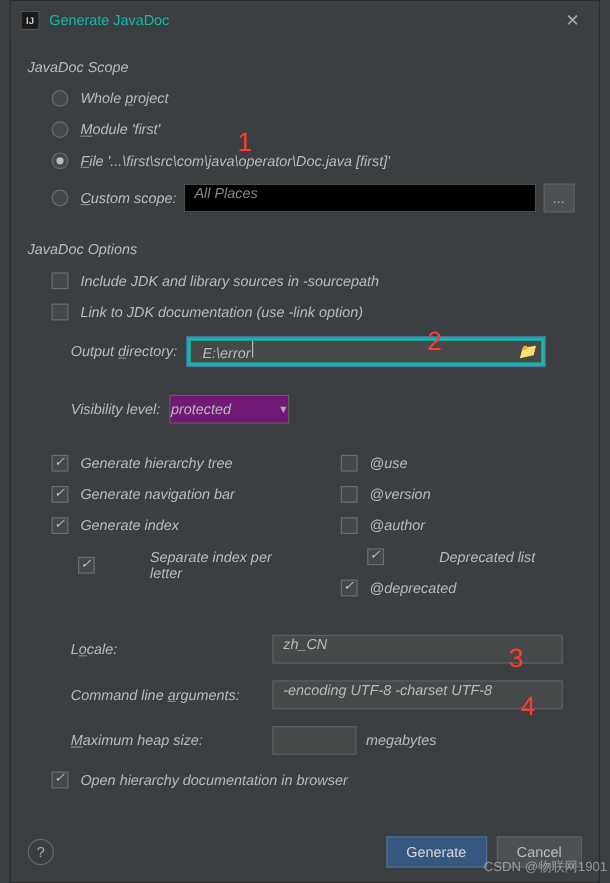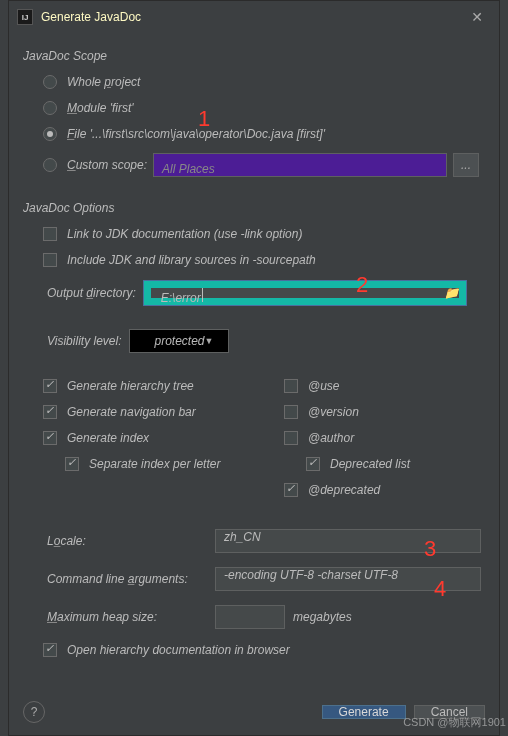--- a/index.html
+++ b/index.html
@@ -27,21 +27,21 @@
   background: #3c3f41;
 }
 .app-icon {
   width: 16px; height: 16px;
   background: #1a1a1a;
   border: 1px solid #555;
   display: flex; align-items: center; justify-content: center;
   font-size: 8px; color: #ccc; font-weight: bold;
   margin-right: 8px;
 }
-.title { flex: 1; color: #fef9c3; }
+.title { flex: 1; color: #14b8a6; }
 .close-btn { color: #aaa; font-size: 14px; cursor: pointer; padding: 4px 8px; }
 .content { padding: 10px 14px; font-style: italic; }
 .section-label { color: #bbb; margin: 6px 0 10px 0; }
 .radio-group { margin-left: 20px; }
 .radio-row, .check-row {
   display: flex; align-items: center;
   margin: 12px 0;
 }
 .radio, .checkbox {
   width: 14px; height: 14px;
@@ -56,65 +56,65 @@
   content: ""; position: absolute;
   left: 3px; top: 3px; width: 6px; height: 6px;
   border-radius: 50%; background: #bbb;
 }
 .checkbox.checked::after {
   content: "✓"; position: absolute;
   left: 1px; top: -2px; color: #bbb; font-size: 11px;
 }
 .underline { text-decoration: underline; text-decoration-color: #888; }
 .scope-select {
-  display: inline-flex; align-items: flex-end;
-  background: #4c1d95; border: 1px solid #5e6060;
+  display: inline-flex; align-items: flex-start;
+  background: #000000; border: 1px solid #5e6060;
   height: 24px; padding: 0 8px; color: #888;
   width: 294px; margin-left: 6px;
 }
 .browse-btn {
   width: 26px; height: 24px;
   background: #4c5052; border: 1px solid #5e6060;
   margin-left: 6px; display: flex; align-items: center; justify-content: center;
   color: #aaa;
 }
-.field-row { display: flex; align-items: center; margin: 14px 4px; }
+.field-row { display: flex; align-items: center; margin: 14px 16px; }
 .field-label { margin-right: 8px; }
 .text-input {
   background: #45494a; border: 1px solid #5e6060;
   height: 24px; padding: 0 8px; color: #bbb;
   flex: 1;
 }
-.text-input.focused { border: 7px solid #14b8a6; box-shadow: 0 0 0 1px #4a6e9e; padding-left: 10px; }
+.text-input.focused { border: 3px solid #14b8a6; box-shadow: 0 0 0 1px #4a6e9e; padding-left: 10px; }
 .folder-icon { position: relative; right: 22px; color: #777; pointer-events: none; }
 .dropdown {
-  background: #000000; border: 1px solid #5e6060;
-  height: 24px; padding: 0 24px; color: #bbb;
+  background: #701a75; border: 1px solid #5e6060;
+  height: 24px; padding: 0 0; color: #bbb;
   display: inline-flex; align-items: center;
   width: 100px; justify-content: space-between;
 }
 .arrow { font-size: 9px; color: #aaa; }
 .check-cols { display: flex; }
 .check-col { flex: 1; }
 .check-col.right { margin-left: 40px; }
-.check-row.indent { margin-left: 22px; }
+.check-row.indent { margin-left: 22px; gap: 36px; }
 .buttons {
   position: absolute;
   bottom: 12px; left: 14px; right: 14px;
   display: flex; align-items: center;
 }
 .help-icon {
   width: 22px; height: 22px; border-radius: 50%;
   border: 1px solid #666; color: #aaa;
   display: flex; align-items: center; justify-content: center;
   font-size: 12px;
 }
 .spacer { flex: 1; }
 .btn {
-  height: 14px; padding: 0 16px;
+  height: 26px; padding: 0 16px;
   border: 1px solid #5e6060; background: #4c5052;
   color: #bbb; margin-left: 8px;
   display: flex; align-items: center;
 }
 .btn.primary { background: #365880; border-color: #4c708c; color: #d8d8d8; }
 .annotation {
   position: absolute;
   color: #ff3a2f;
   font-size: 22px;
   font-family: Arial, sans-serif;
@@ -161,25 +161,25 @@
           <span>All Places</span>
         </div>
         <div class="browse-btn">...</div>
       </div>
     </div>
 
     <div class="section-label" style="margin-top:24px">JavaDoc Options</div>
     <div style="margin-left:20px">
       <div class="check-row">
         <div class="checkbox"></div>
-        <span>Link to JDK documentation (use -link option)</span>
+        <span>Include JDK and library sources in -sourcepath</span>
       </div>
       <div class="check-row">
         <div class="checkbox"></div>
-        <span>Include JDK and library sources in -sourcepath</span>
+        <span>Link to JDK documentation (use -link option)</span>
       </div>
       <div class="field-row">
         <span class="field-label">Output <span class="underline">d</span>irectory:</span>
         <div class="text-input focused"><span>E:\error</span><span style="border-left:1px solid #bbb;height:14px;display:inline-block;margin-left:1px"></span></div>
         <span class="folder-icon">📁</span>
       </div>
 
       <div class="field-row" style="margin-top:24px">
         <span class="field-label">Visibility level:</span>
         <div class="dropdown">

